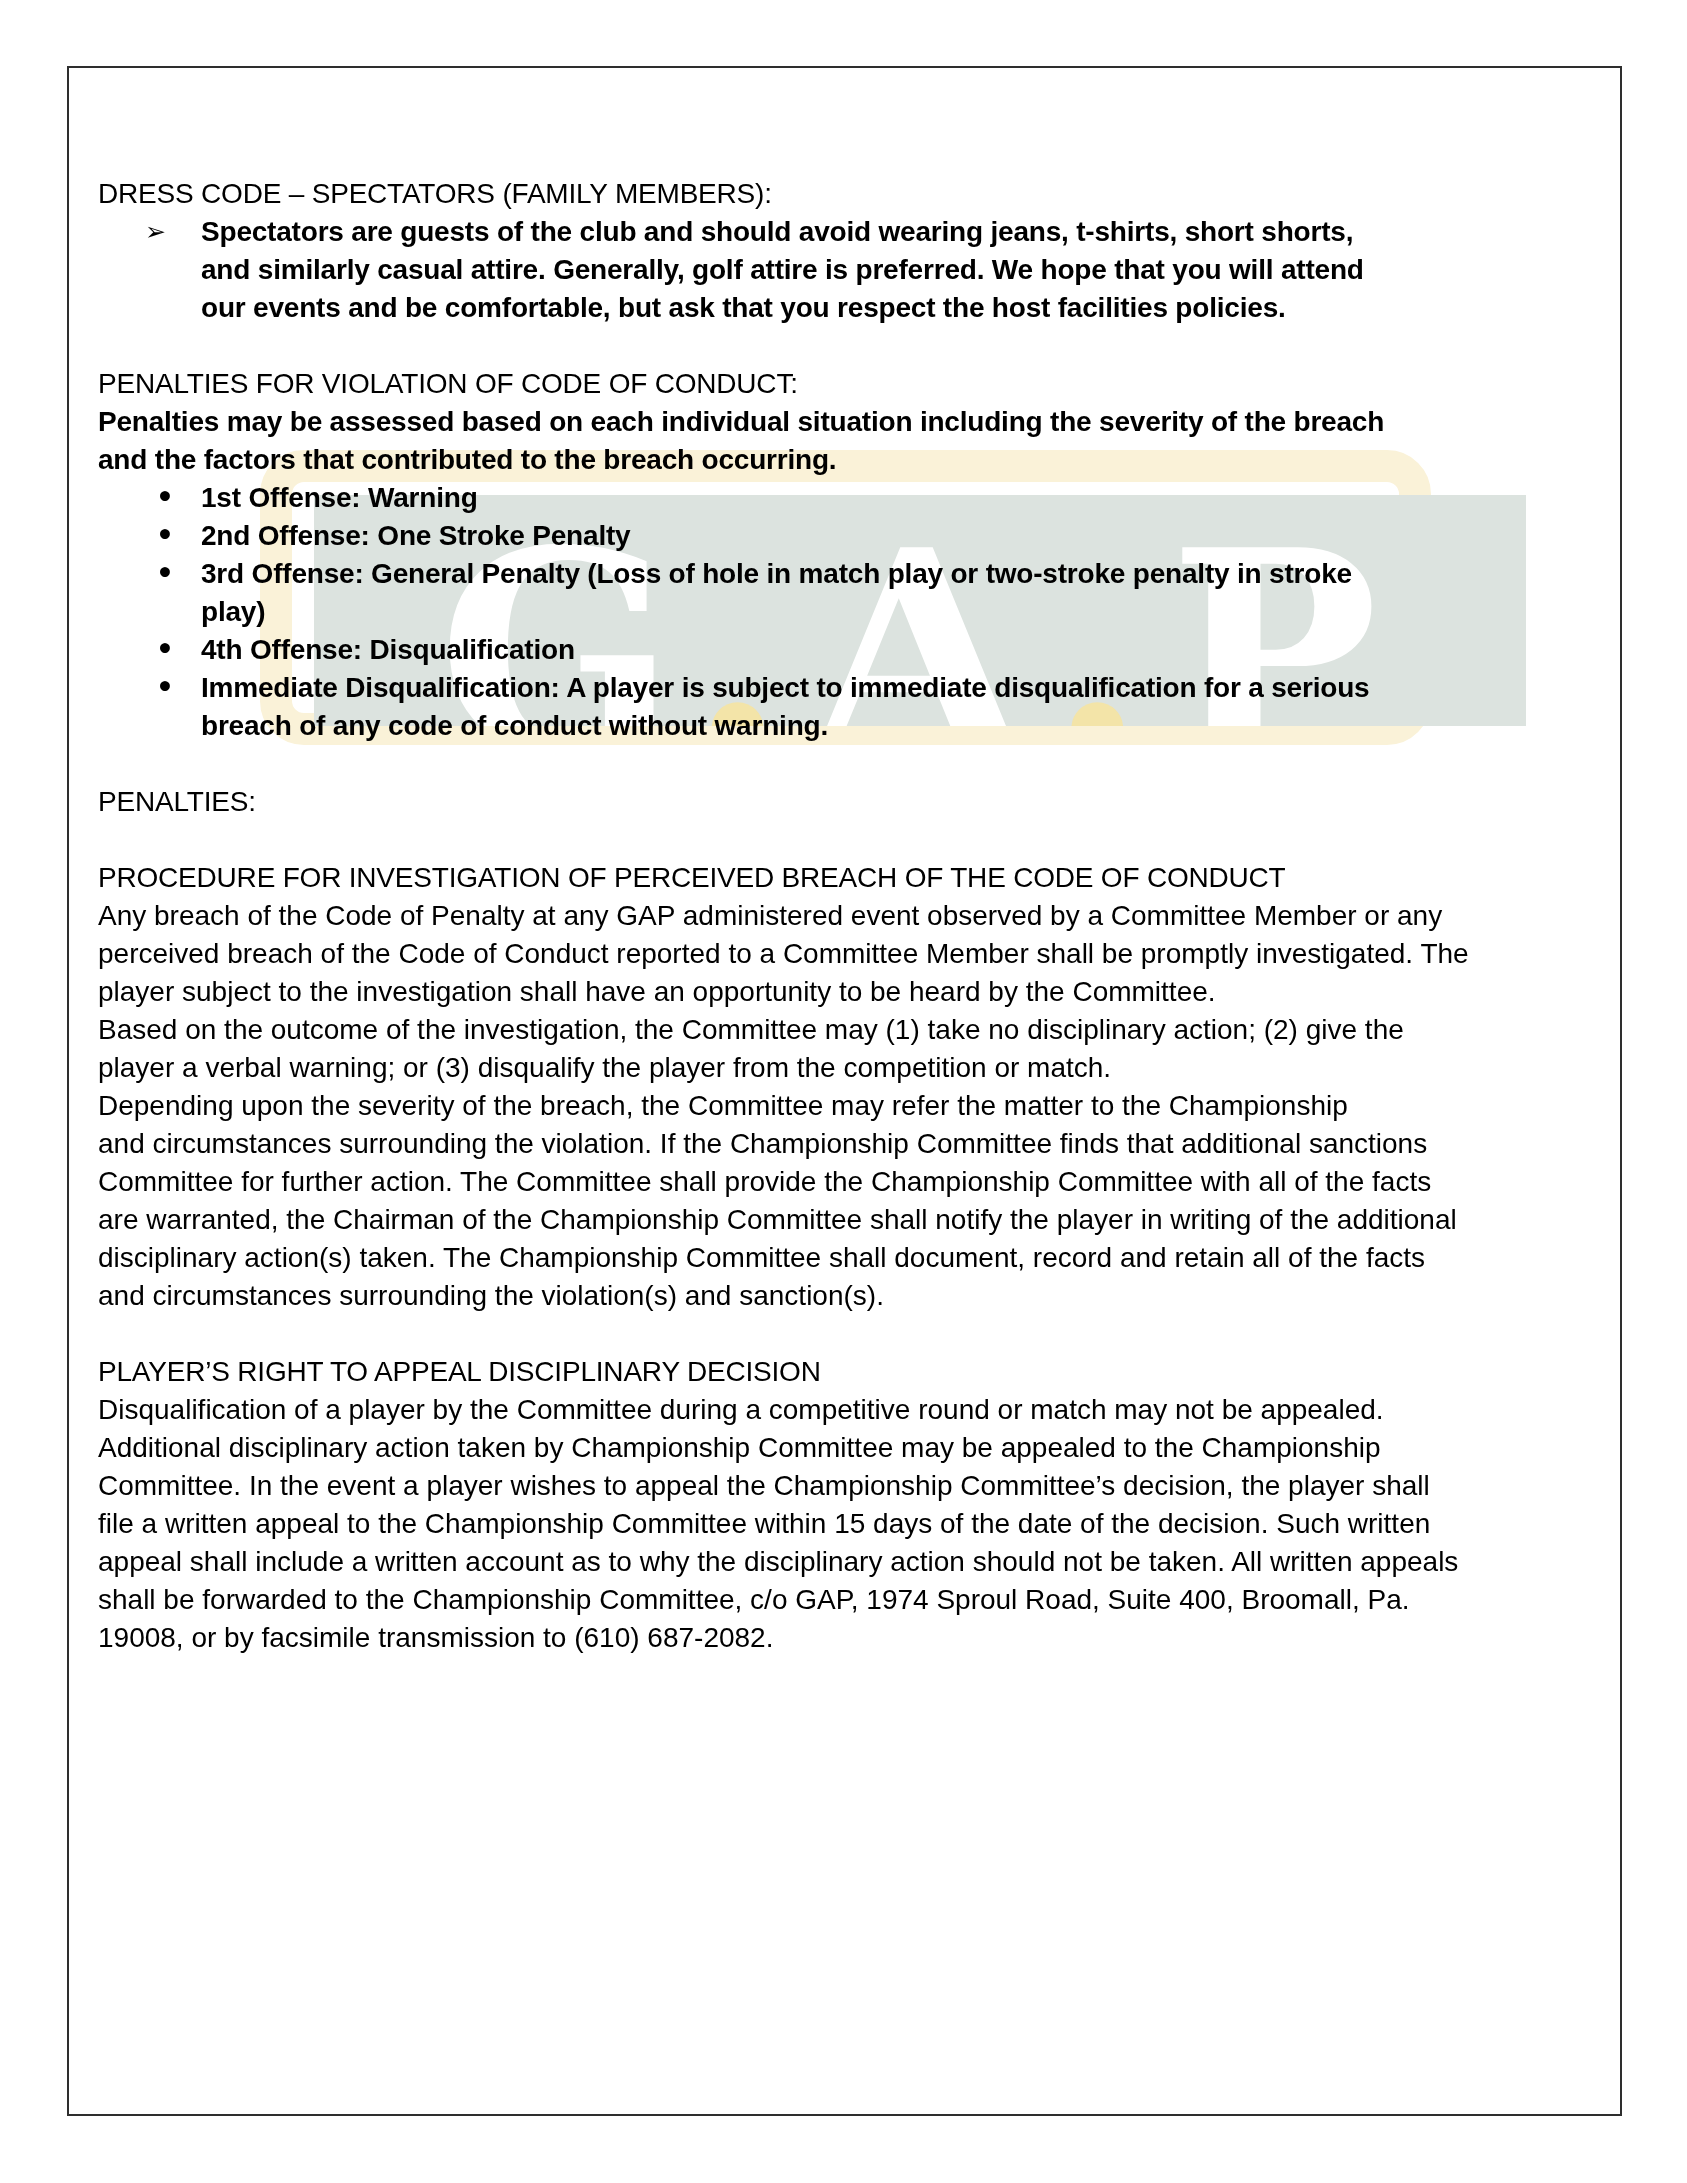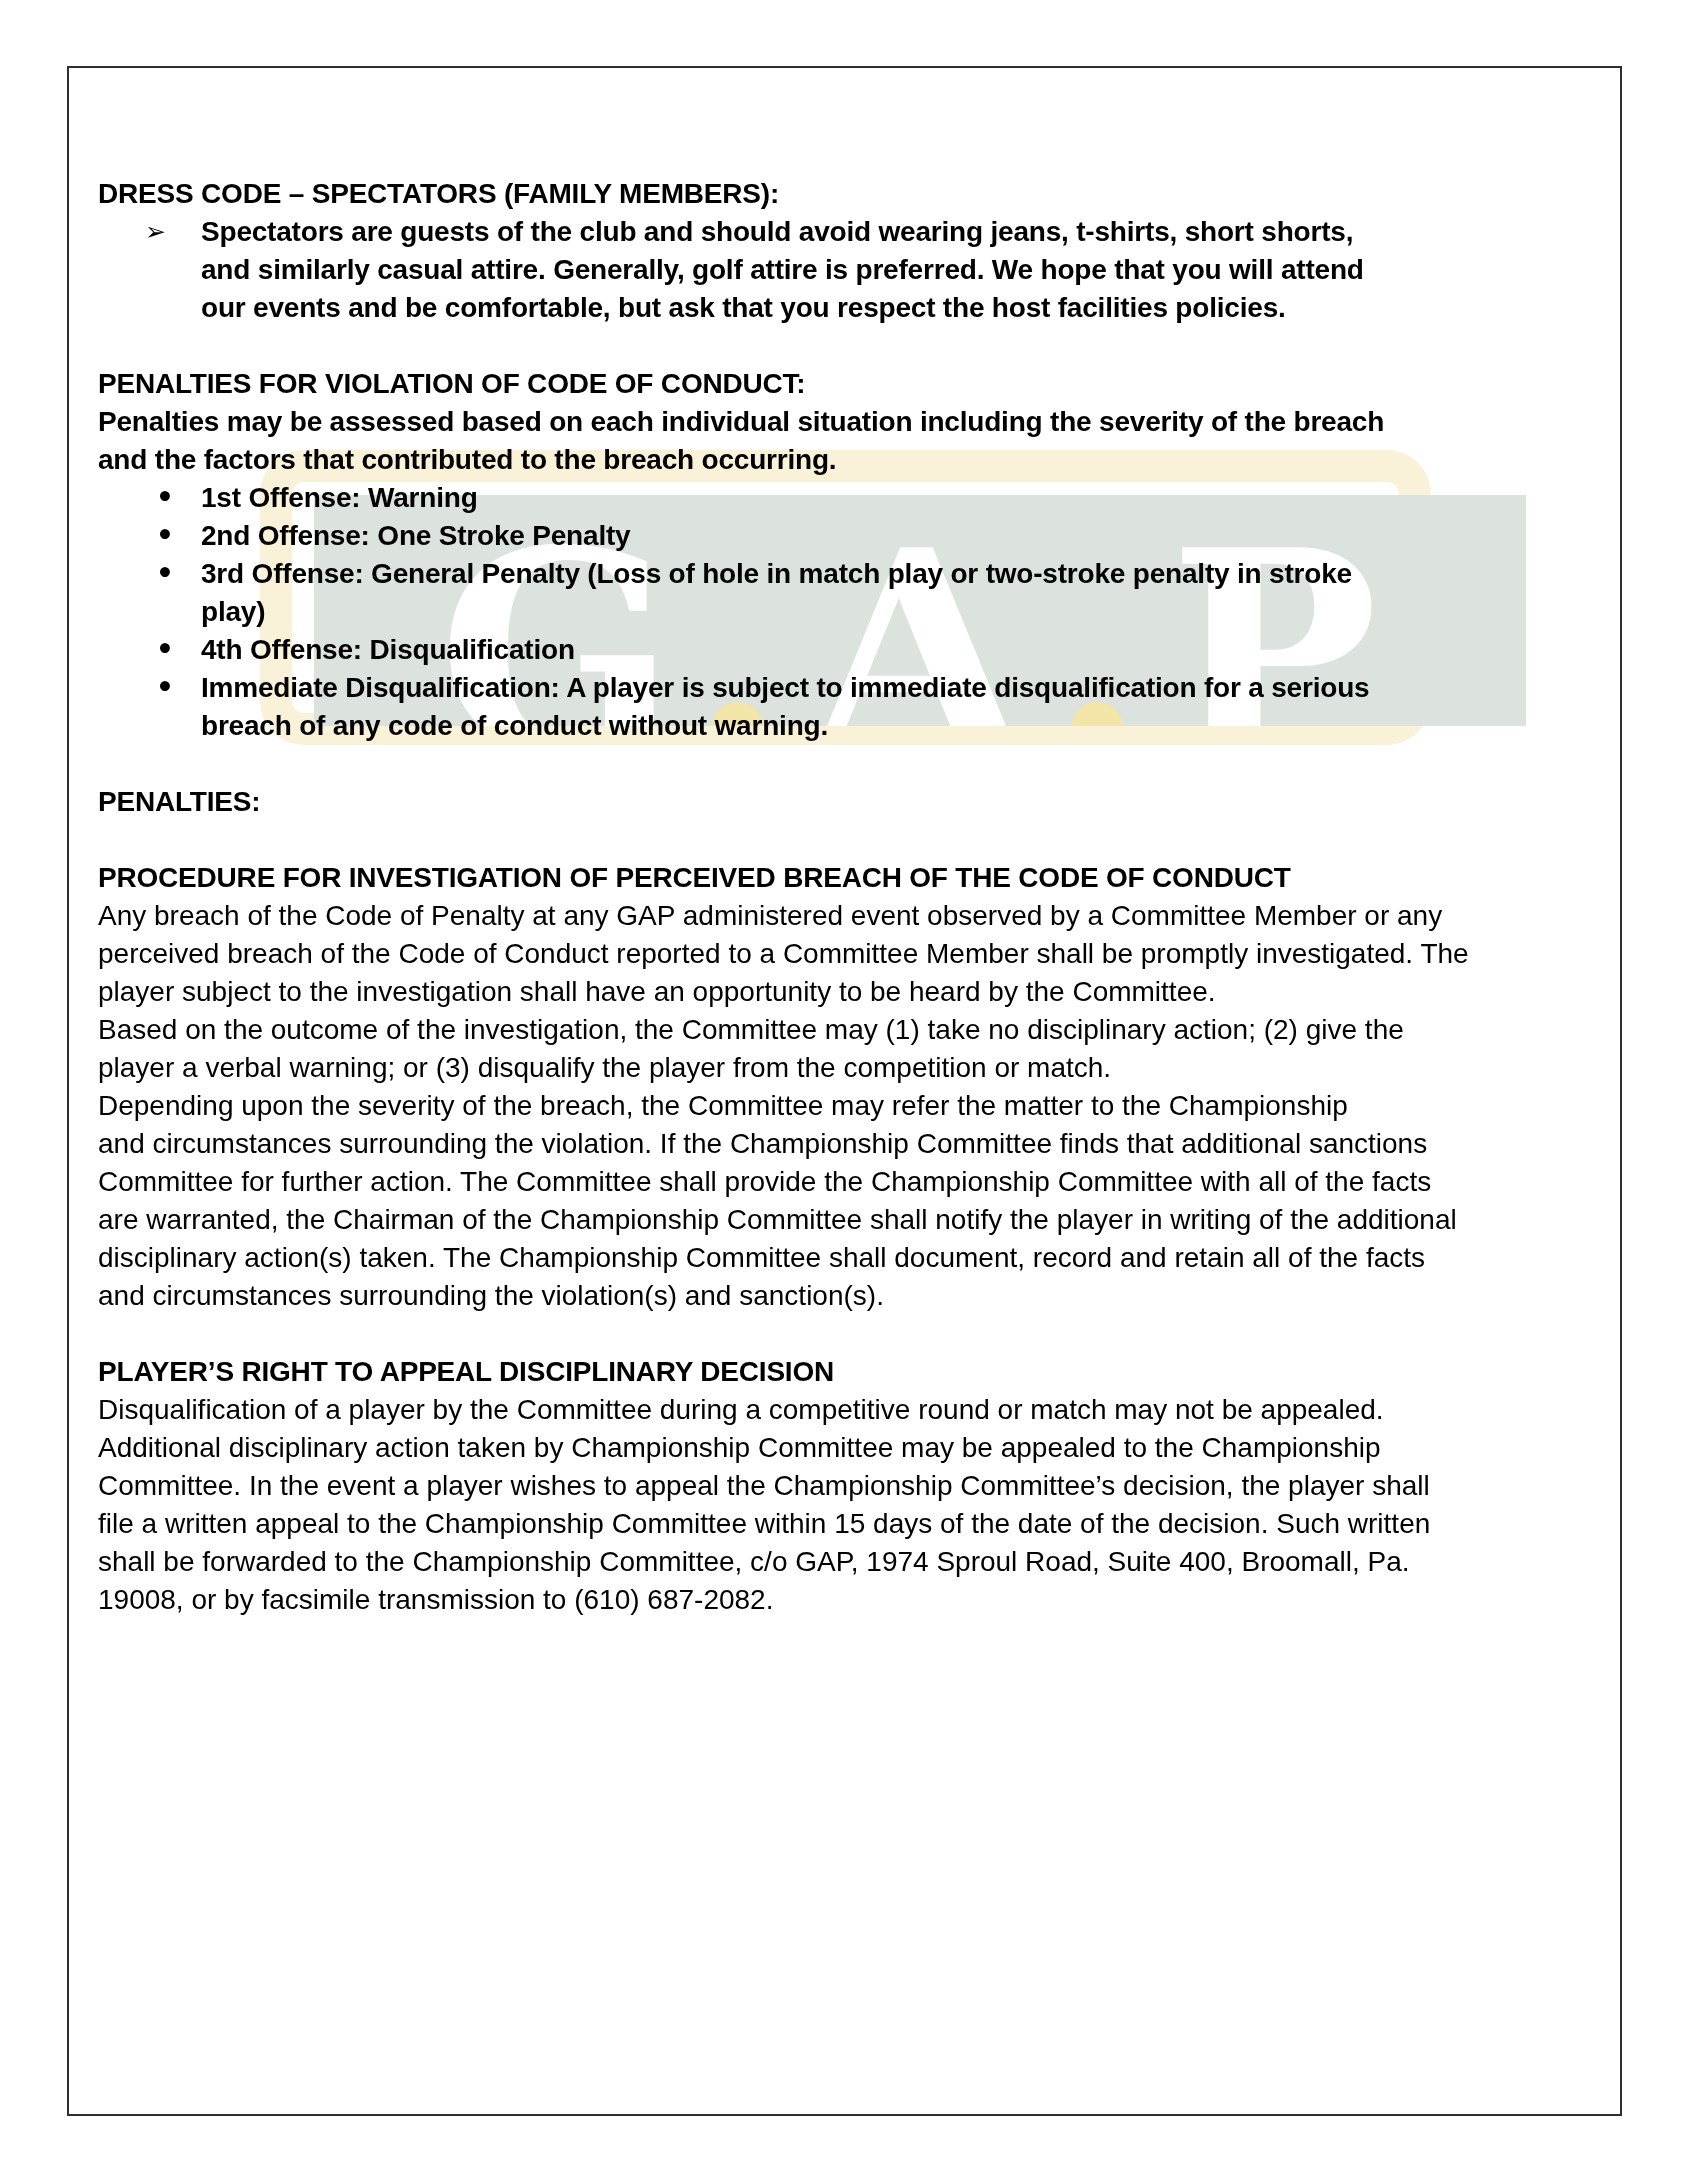--- a/index.html
+++ b/index.html
@@ -74,21 +74,21 @@
   }
   .ln {
     position: relative;
     height: 38px;
     line-height: 38px;
     font-size: 28px;
     white-space: nowrap;
   }
   .ln.bold { font-weight: 700; letter-spacing: -0.2px; }
   .ln.reg  { font-weight: 400; }
-  .ln.heading { font-weight: 700; letter-spacing: -0.2px; }
+  .ln.heading { font-weight: 400; letter-spacing: -0.2px; }
   .ln.li-text { padding-left: 103px; }
   .marker {
     position: absolute;
     top: 0;
     font-family: "DejaVu Sans", sans-serif;
     font-weight: 400;
   }
   .marker.arrow { left: 47px; font-size: 25px; }
   .marker.dot   { left: 58px; font-size: 28px; font-weight: 700; }
 </style>
@@ -134,16 +134,17 @@
     <div class="ln reg"><span class="txt">Committee for further action. The Committee shall provide the Championship Committee with all of the facts</span></div>
     <div class="ln reg"><span class="txt">are warranted, the Chairman of the Championship Committee shall notify the player in writing of the additional</span></div>
     <div class="ln reg"><span class="txt">disciplinary action(s) taken. The Championship Committee shall document, record and retain all of the facts</span></div>
     <div class="ln reg"><span class="txt">and circumstances surrounding the violation(s) and sanction(s).</span></div>
     <div class="ln blank"></div>
     <div class="ln heading"><span class="txt">PLAYER’S RIGHT TO APPEAL DISCIPLINARY DECISION</span></div>
     <div class="ln reg"><span class="txt">Disqualification of a player by the Committee during a competitive round or match may not be appealed.</span></div>
     <div class="ln reg"><span class="txt">Additional disciplinary action taken by Championship Committee may be appealed to the Championship</span></div>
     <div class="ln reg"><span class="txt">Committee. In the event a player wishes to appeal the Championship Committee’s decision, the player shall</span></div>
     <div class="ln reg"><span class="txt">file a written appeal to the Championship Committee within 15 days of the date of the decision. Such written</span></div>
+    <div class="ln reg"><span class="txt">appeal shall include a written account as to why the disciplinary action should not be taken. All written appeals</span></div>
     <div class="ln reg"><span class="txt">shall be forwarded to the Championship Committee, c/o GAP, 1974 Sproul Road, Suite 400, Broomall, Pa.</span></div>
     <div class="ln reg"><span class="txt">19008, or by facsimile transmission to (610) 687-2082.</span></div>
   </div>
 
 
 </body></html>

